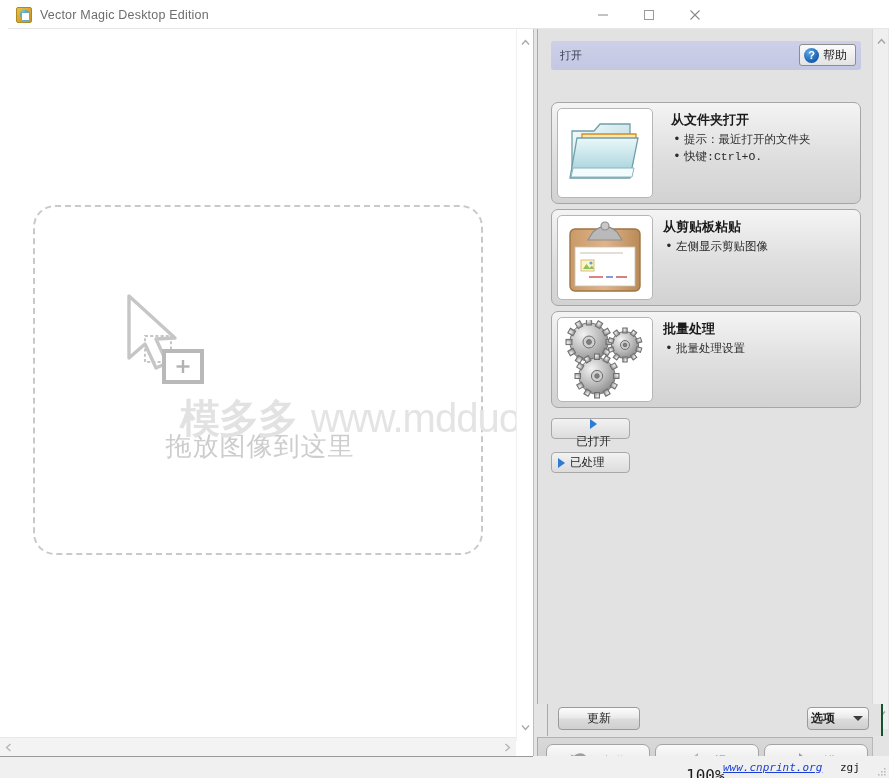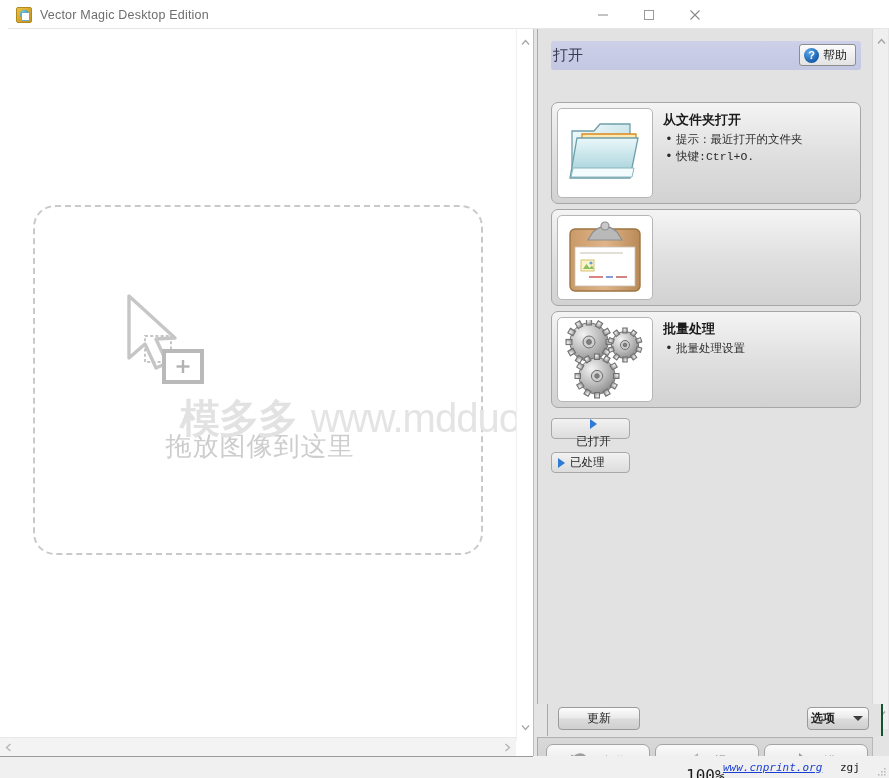--- a/index.html
+++ b/index.html
@@ -184,22 +184,22 @@
 
   .section-header {
     position: absolute;
     left: 13px; top: 12px;
     width: 310px; height: 29px;
     background: linear-gradient(180deg,#cdd0e8 0%, #c3c7e2 100%);
     border-radius: 3px;
     display: flex; align-items: center;
   }
   .section-header-title {
-    font-size: 15px; color: #3b3b50;
-    margin-left: 2px;
+    font-size: 11px; color: #3b3b50;
+    margin-left: 9px;
     font-family: "DejaVu Sans", sans-serif;
     text-align: center;
   }
   .help-btn {
     position: absolute; right: 5px; top: 3px;
     height: 22px; padding: 0 8px 0 4px;
     background: linear-gradient(180deg,#fbfbfb 0%, #e3e3e3 100%);
     border: 1px solid #8d8d8d;
     border-radius: 3px;
     display: flex; align-items: center; gap: 4px;
@@ -218,21 +218,21 @@
   .card {
     position: absolute;
     left: 13px;
     width: 310px;
     background: linear-gradient(180deg,#f4f4f4 0%, #dedede 55%, #d2d2d2 100%);
     border: 1px solid #a6a6a6;
     border-radius: 7px;
     display: flex;
     cursor: default;
   }
-  .card-1 { top: 73px; height: 102px; }
+  .card-1 { top: 73px; height: 102px; gap: 8px; }
   .card-2 { top: 180px; height: 97px; }
   .card-3 { top: 282px; height: 97px; }
 
   .card-thumb {
     width: 96px;
     margin: 5px 0 5px 5px;
     background: #ffffff;
     border: 1px solid #b6b6b6;
     border-radius: 5px;
     display: flex; align-items: center; justify-content: center;
@@ -498,20 +498,26 @@
             <path d="M28 13 q12 -11 24 0 l5 8 h-34 Z" fill="#b9b9b9" stroke="#8e8e8e" stroke-width="1.2"></path>
             <circle cx="40" cy="7" r="4" fill="#c8c8c8" stroke="#8e8e8e" stroke-width="1.2"></circle>
             <line x1="15" y1="34" x2="58" y2="34" stroke="#d8d4cd" stroke-width="1.4"></line>
             <rect x="16" y="41" width="13" height="11" fill="#fdf3c8" stroke="#d2bb63" stroke-width="0.9"></rect>
             <path d="M18 50 l3.5 -5 l3 4 l2.5 -2.5 l2 3.5 Z" fill="#8cbf5e"></path>
             <circle cx="26" cy="44" r="1.6" fill="#5ba0d6"></circle>
             <line x1="24" y1="58" x2="38" y2="58" stroke="#d46464" stroke-width="1.6"></line>
             <line x1="41" y1="58" x2="48" y2="58" stroke="#6481d4" stroke-width="1.6"></line>
             <line x1="51" y1="58" x2="62" y2="58" stroke="#c46464" stroke-width="1.6"></line>
           </svg>
+        </div>
+        <div class="card-body">
+          <div class="card-title">从剪贴板粘贴</div>
+          <ul class="card-bullets">
+            <li>左侧显示剪贴图像</li>
+          </ul>
         </div>
       </div>
 
       <div class="card card-3">
         <div class="card-thumb">
           <svg width="84" height="80" viewBox="0 0 84 80">
             <defs>
               <radialGradient id="gg" cx="35%" cy="30%" r="75%">
                 <stop offset="0%" stop-color="#f2f2f2"></stop>
                   <stop offset="60%" stop-color="#b9b9b9"></stop>

